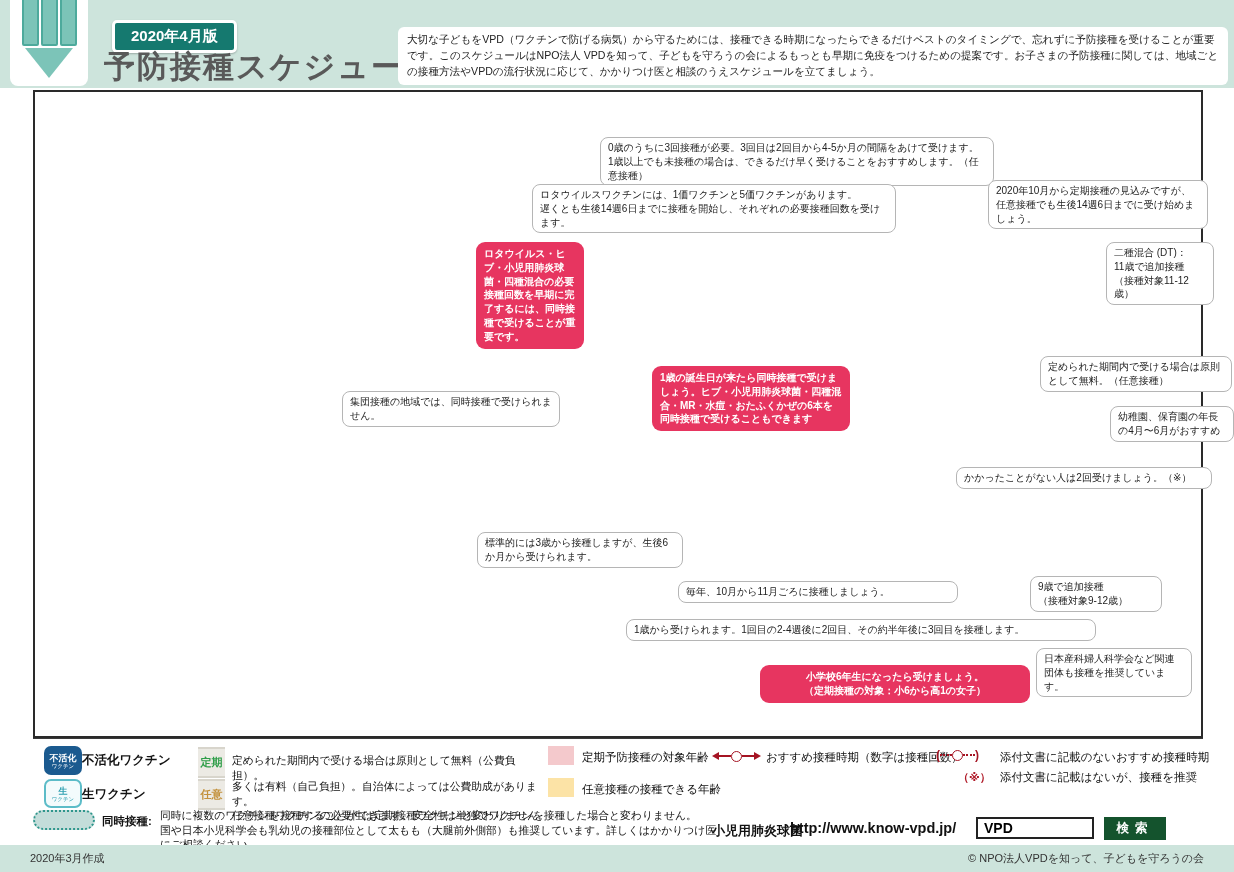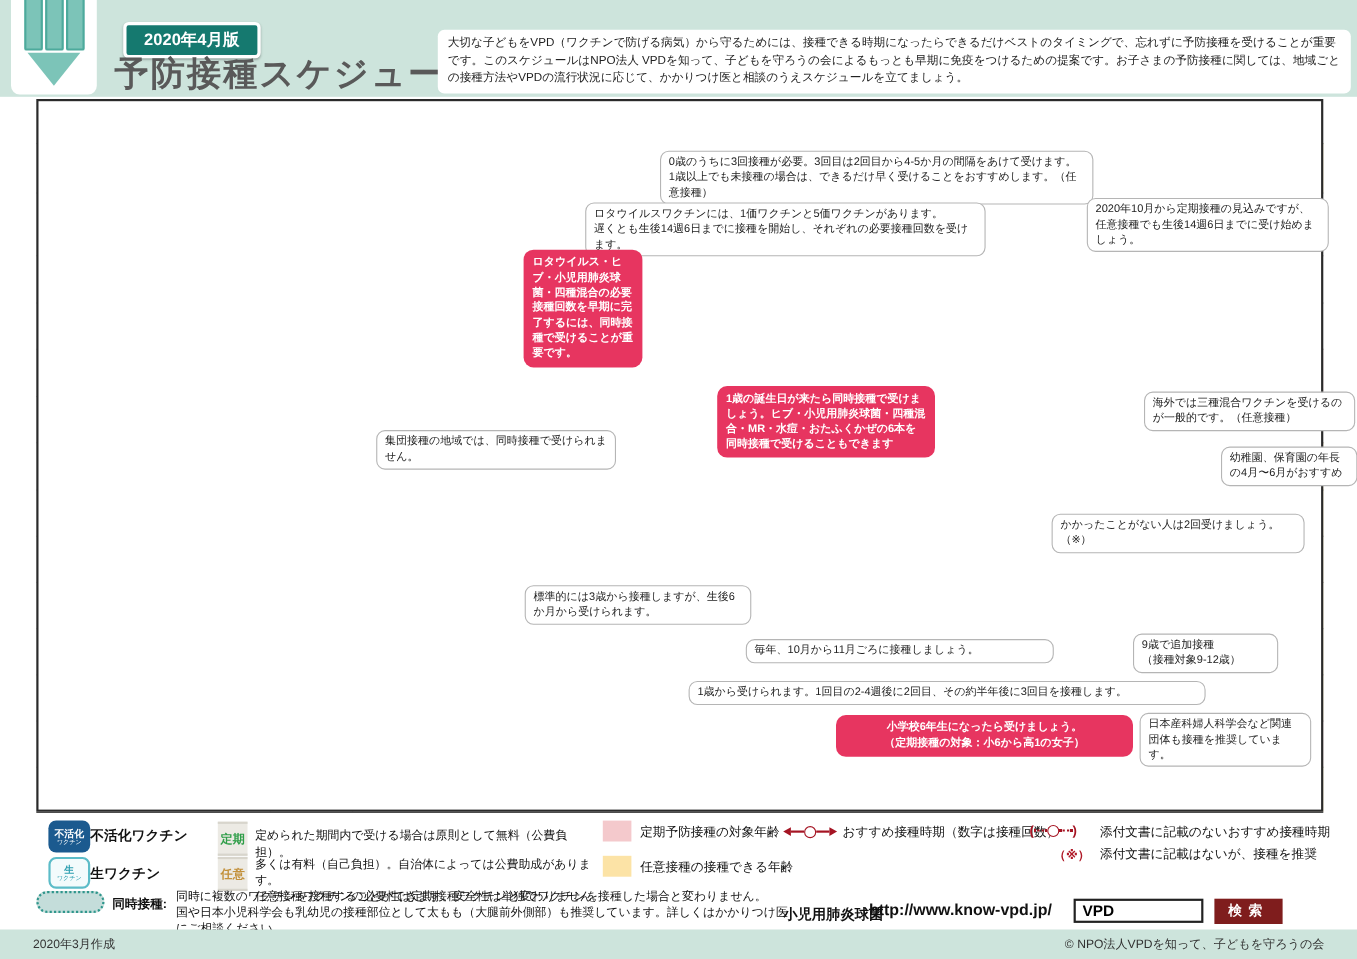--- a/index.html
+++ b/index.html
@@ -55,38 +55,38 @@
   .hl{background:rgba(125,180,173,.5);border:2px dotted #2f968c;border-radius:13px;z-index:3;box-sizing:border-box;}
   .arr{z-index:5;}
   .arr .ln{position:absolute;left:0;right:0;top:6px;height:2.2px;background:#a51423;}
   .arr .ln.dot{background:none;border-top:2.2px dashed #a51423;height:0;}
   .hd-r{position:absolute;right:-1px;top:1px;width:0;height:0;border-top:4.5px solid transparent;border-bottom:4.5px solid transparent;border-left:8px solid #a51423;}
   .hd-l{position:absolute;left:-1px;top:1px;width:0;height:0;border-top:4.5px solid transparent;border-bottom:4.5px solid transparent;border-right:8px solid #a51423;}
   .cnum{position:absolute;width:15px;height:15px;border:1.6px solid #a51423;border-radius:50%;background:#fff;color:#a51423;font-size:9.5px;font-weight:bold;text-align:center;line-height:14px;z-index:6;box-sizing:border-box;}
   .pill{position:absolute;width:15px;height:40px;border:1.6px solid #a51423;border-radius:8px;background:#fff;color:#a51423;font-size:10px;font-weight:bold;display:flex;align-items:center;justify-content:center;z-index:6;box-sizing:border-box;}
   
   .co{position:absolute;background:#fff;border:1.2px solid #b5b5b5;border-radius:8px;padding:3px 7px;font-size:10px;line-height:1.38;color:#222;white-space:pre-line;z-index:8;box-sizing:border-box;}
-  .co.red{background:#e73560;border:none;color:#fff;font-weight:bold;border-radius:9px;padding:5px 8px;}
+  .co.red{background:#e73560;border:none;color:#fff;font-weight:bold;border-radius:9px;padding:5px 8px;margin-top:15px;}
   .co.center{text-align:center;}
   
   .leg-label{font-size:12.5px;font-weight:bold;color:#111;}
   .leg-text{font-size:10.8px;color:#111;line-height:1.35;}
   .swatch{width:26px;height:19px;}
   .capsule-glyph{width:62px;height:20px;border:2px dotted #2f968c;border-radius:10px;background:rgba(125,180,173,.45);box-sizing:border-box;}
   .glyph-arrow{display:flex;align-items:center;height:14px;}
   .ga-circle{width:11px;height:11px;border:1.8px solid #a51423;border-radius:50%;background:#fff;box-sizing:border-box;}
   .ga-line{width:12px;height:2.2px;background:#a51423;}
   .ga-line.dash{background:none;border-top:2.2px dotted #a51423;height:0;}
   .ga-hl{width:0;height:0;border-top:4px solid transparent;border-bottom:4px solid transparent;border-right:7px solid #a51423;}
   .ga-hr{width:0;height:0;border-top:4px solid transparent;border-bottom:4px solid transparent;border-left:7px solid #a51423;}
   .ga-paren{color:#a51423;font-weight:bold;font-size:12px;line-height:12px;}
   .kome{color:#b01a28;font-weight:bold;font-size:11px;}
   .urlline{font-weight:bold;color:#111;}
   .vpdbox{border:2px solid #222;background:#fff;width:118px;height:22px;font-size:14px;font-weight:bold;padding:0 6px;box-sizing:border-box;font-family:"Liberation Sans",sans-serif;}
-  .searchbtn{background:#7f1d1d;color:#fff;font-weight:bold;font-size:12.5px;width:62px;height:23px;display:flex;align-items:center;justify-content:center;letter-spacing:6px;border:none;}
+  .searchbtn{background:#14532d;color:#fff;font-weight:bold;font-size:12.5px;width:62px;height:23px;display:flex;align-items:center;justify-content:center;letter-spacing:6px;border:none;}
   .footer-strip{left:0;top:845px;width:1234px;height:27px;display:flex;align-items:center;justify-content:space-between;padding:0 30px;box-sizing:border-box;font-size:11px;color:#333;}
 </style>
 </head>
 <body>
 
 <div class="page">
   <div class="abs mint band-top"></div>
   <div class="abs logo">
     <div class="pencil" style="left:12px"></div>
     <div class="pencil" style="left:31px"></div>
@@ -609,25 +609,28 @@
       <div class="abs hline" style="left: 33px; top: 697px; width: 1170px;"></div>
       <div class="abs hline" style="left: 33px; top: 738px; width: 1170px;"></div>
       <div class="abs vline" style="left: 245px; top: 90px; height: 648px;"></div>
       <div class="abs vline" style="left: 320px; top: 90px; height: 648px;"></div>
       <div class="abs co " style="left: 600px; top: 137px; width: 394px;">0歳のうちに3回接種が必要。3回目は2回目から4-5か月の間隔をあけて受けます。
 1歳以上でも未接種の場合は、できるだけ早く受けることをおすすめします。（任意接種）</div>
       <div class="abs co " style="left: 532px; top: 184px; width: 364px;">ロタウイルスワクチンには、1価ワクチンと5価ワクチンがあります。
 遅くとも生後14週6日までに接種を開始し、それぞれの必要接種回数を受けます。</div>
       <div class="abs co " style="left: 988px; top: 180px; width: 220px;">2020年10月から定期接種の見込みですが、任意接種でも生後14週6日までに受け始めましょう。</div>
       <div class="abs co red" style="left: 476px; top: 227px; width: 108px;">ロタウイルス・ヒブ・小児用肺炎球菌・四種混合の必要接種回数を早期に完了するには、同時接種で受けることが重要です。</div>
+      <div class="abs co " style="left: 1106px; top: 242px; width: 108px;">二種混合 (DT)：
+11歳で追加接種
+（接種対象11-12歳）</div>
       <div class="abs co " style="left: 342px; top: 391px; width: 218px;">集団接種の地域では、同時接種で受けられません。</div>
       <div class="abs co red" style="left: 652px; top: 351px; width: 198px;">1歳の誕生日が来たら同時接種で受けましょう。ヒブ・小児用肺炎球菌・四種混合・MR・水痘・おたふくかぜの6本を同時接種で受けることもできます</div>
-      <div class="abs co " style="left: 1040px; top: 356px; width: 192px;">海外では三種混合ワクチンを受けるのが一般的です。（任意接種）</div>
+      <div class="abs co " style="left: 1040px; top: 356px; width: 192px;">定められた期間内で受ける場合は原則として無料。（任意接種）</div>
       <div class="abs co " style="left: 1110px; top: 406px; width: 124px;">幼稚園、保育園の年長の4月〜6月がおすすめ</div>
-      <div class="abs co " style="left: 956px; top: 467px; width: 230px;">かかったことがない人は2回受けましょう。（※）</div>
+      <div class="abs co " style="left: 956px; top: 467px; width: 256px;">かかったことがない人は2回受けましょう。（※）</div>
       <div class="abs co " style="left: 477px; top: 532px; width: 206px;">標準的には3歳から接種しますが、生後6か月から受けられます。</div>
       <div class="abs co " style="left: 1030px; top: 576px; width: 132px;">9歳で追加接種
 （接種対象9-12歳）</div>
       <div class="abs co " style="left: 678px; top: 581px; width: 280px;">毎年、10月から11月ごろに接種しましょう。</div>
       <div class="abs co " style="left: 626px; top: 619px; width: 470px;">1歳から受けられます。1回目の2-4週後に2回目、その約半年後に3回目を接種します。</div>
       <div class="abs co red center" style="left: 760px; top: 650px; width: 270px;">小学校6年生になったら受けましょう。
 （定期接種の対象：小6から高1の女子）</div>
       <div class="abs co " style="left: 1036px; top: 648px; width: 156px;">日本産科婦人科学会など関連団体も接種を推奨しています。</div>
     </div>
   <div class="abs tablebox"></div>

